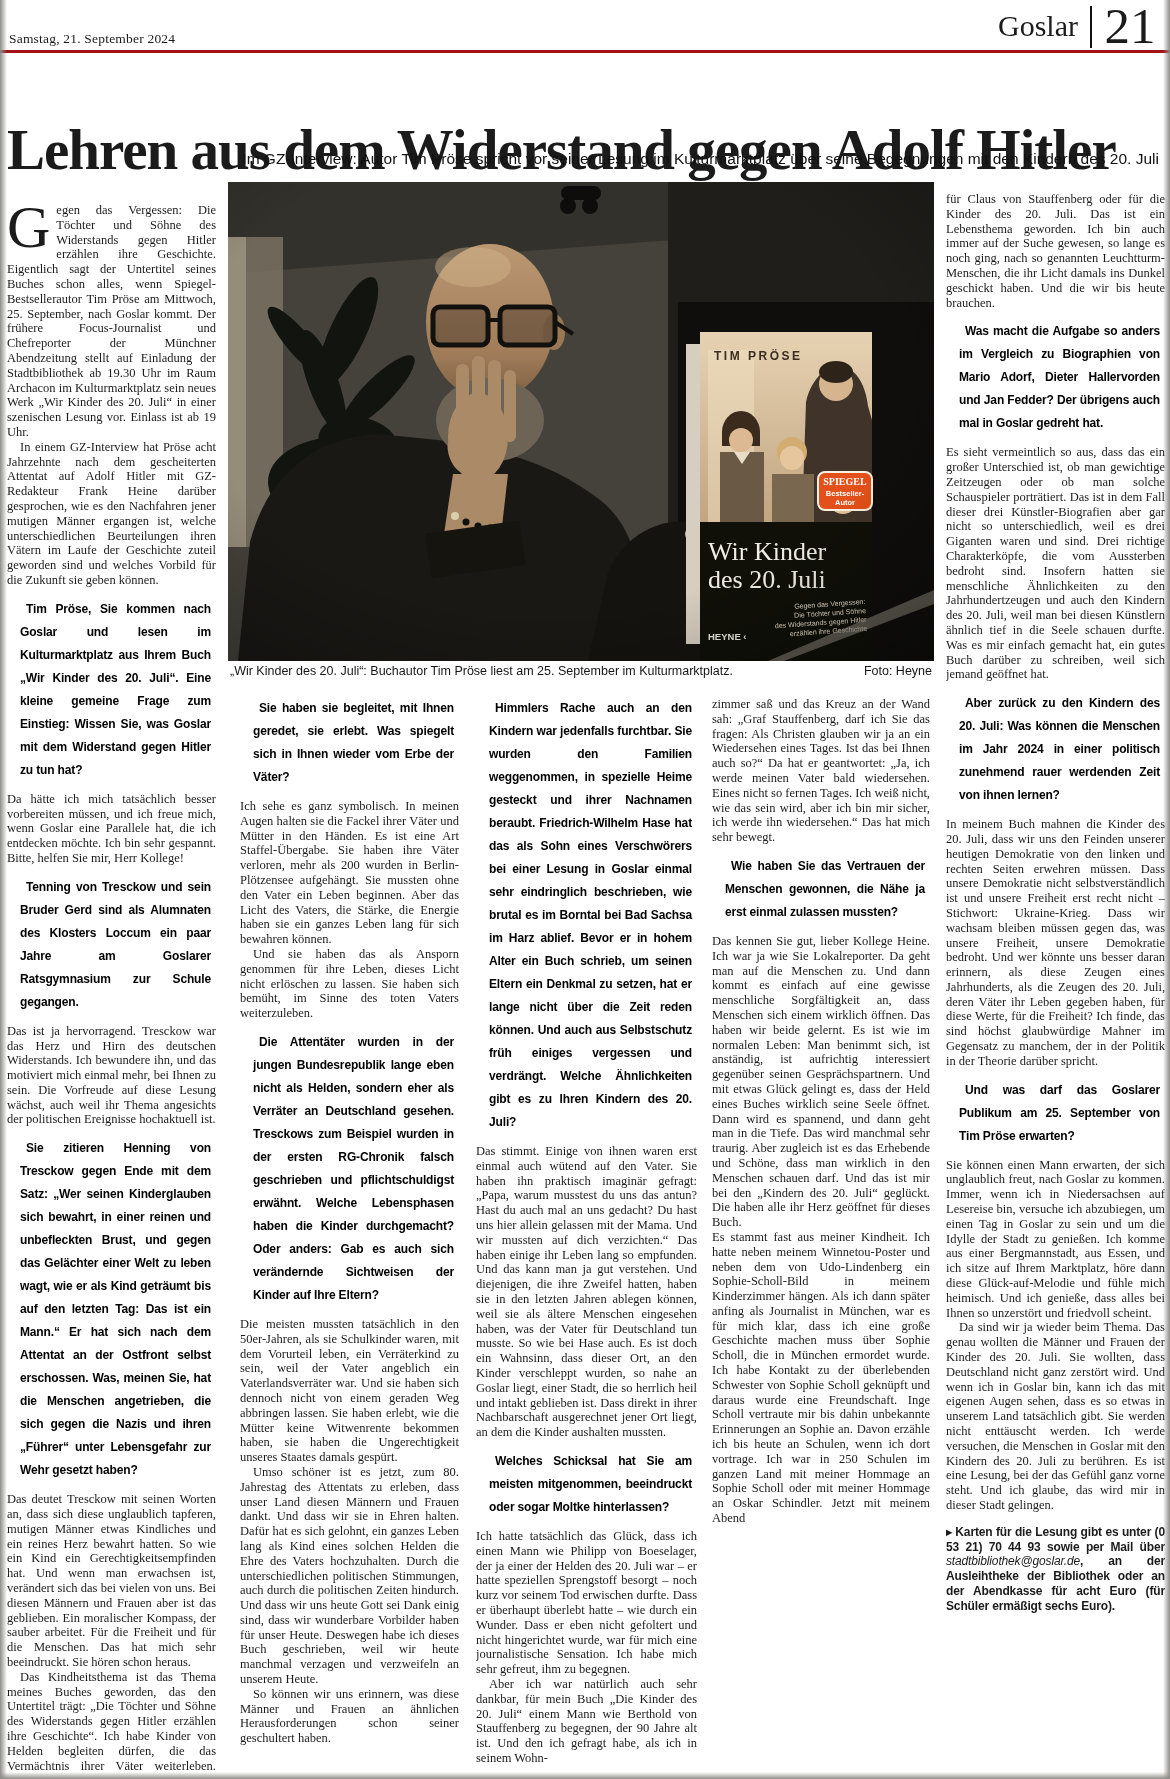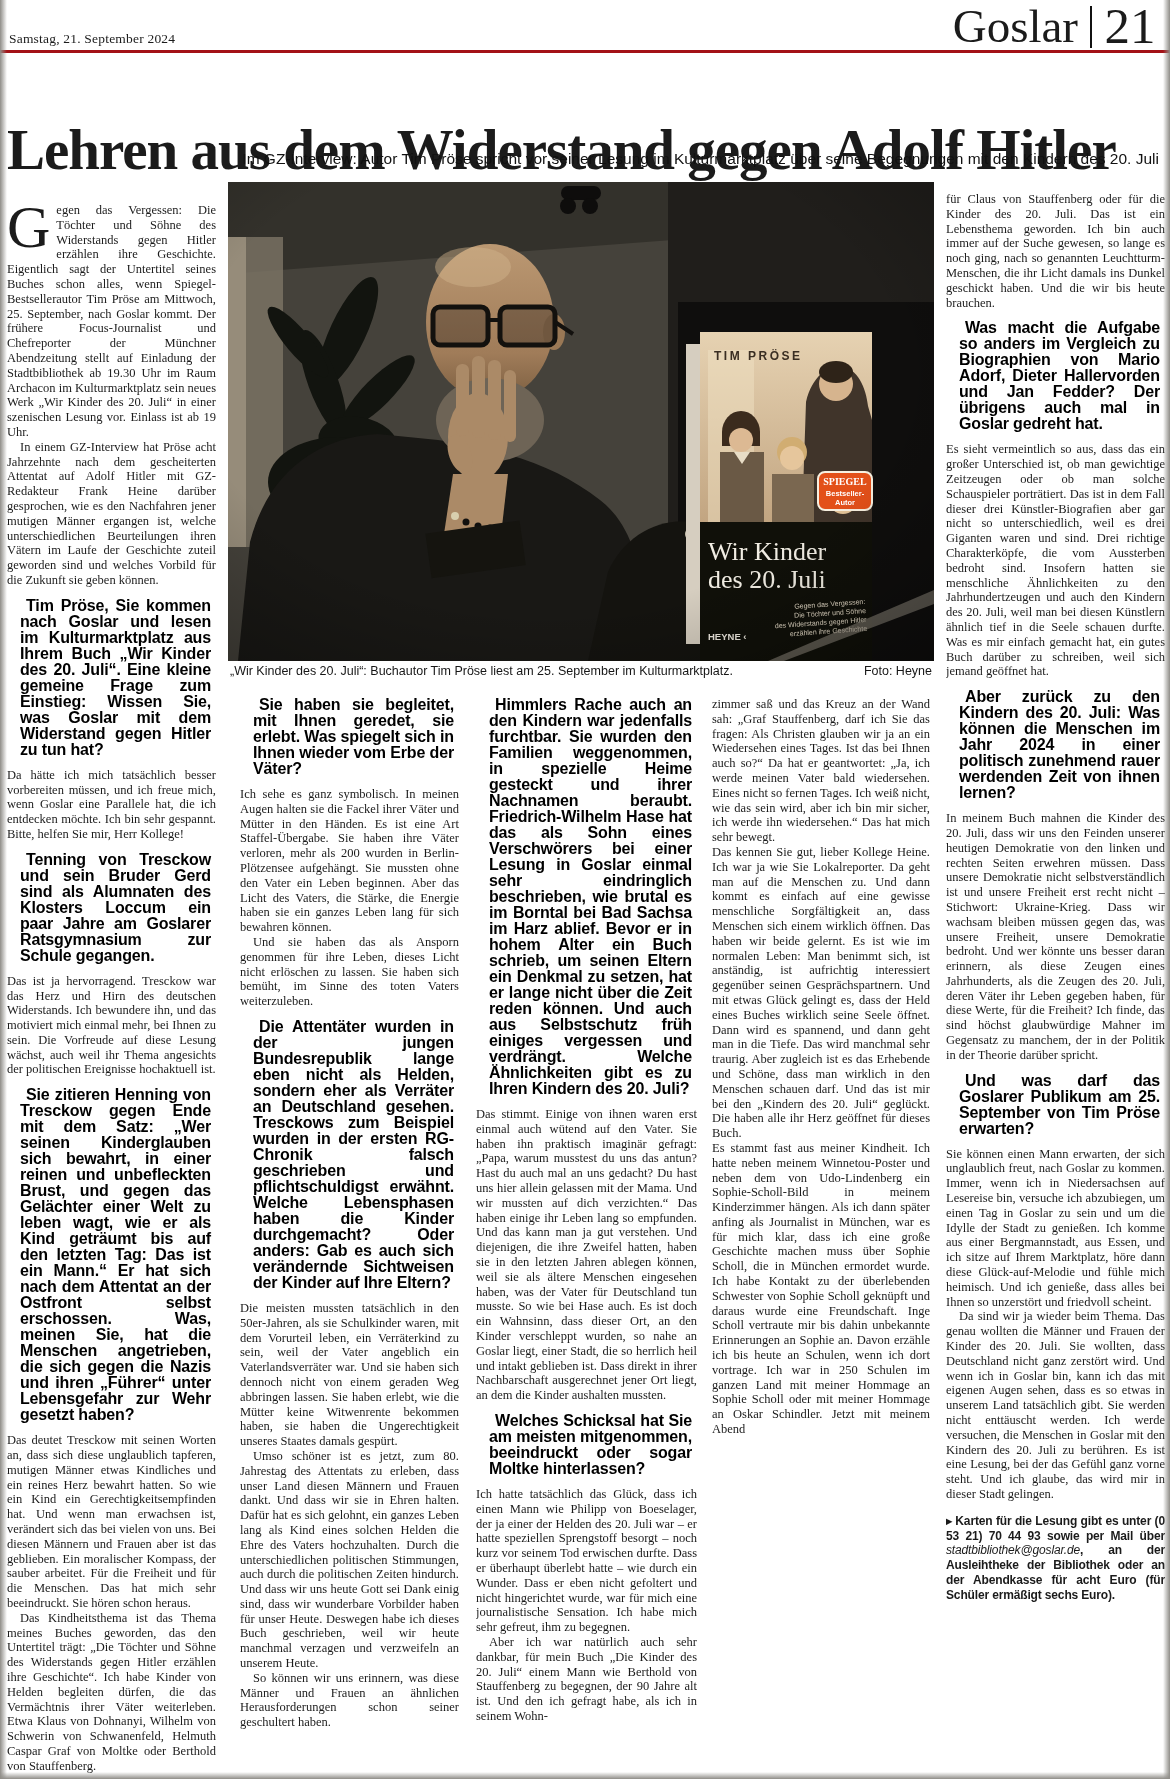--- a/index.html
+++ b/index.html
@@ -6,41 +6,41 @@
   .page { position:relative; width:1170px; height:1779px; margin:0 auto;
           background:#ffffff; font-family:"Liberation Serif", serif; color:#1b1b1b; overflow:hidden; }
   .edge { position:absolute; background:linear-gradient(90deg,#8f8d88,rgba(246,245,241,0)); z-index:50; }
   .edge-left { left:0; top:0; bottom:0; width:7px; }
   .edge-right { right:0; top:0; bottom:0; width:7px; transform:scaleX(-1); }
   .edge-bottom { left:0; right:0; bottom:0; height:7px; background:linear-gradient(0deg,#8f8d88,rgba(246,245,241,0)); }
 
   
   .dateline { position:absolute; left:9px; top:31px; font-size:13.5px; letter-spacing:.2px; }
   .rule-red { position:absolute; left:0; top:50px; width:1170px; height:3px; background:#a31217; }
-  .section-name { position:absolute; right:92px; top:4px; font-size:47px; line-height:44px; }
+  .section-name { position:absolute; right:92px; top:4px; font-size:30px; line-height:44px; }
   .section-divider { position:absolute; left:1090px; top:6px; width:2px; height:42px; background:#111; }
   .page-number { position:absolute; left:1098px; top:4px; width:64px; text-align:center; font-size:51px; line-height:44px; }
 
   .headline { position:absolute; left:7px; top:86px; width:1158px; font-size:57px; line-height:52px;
               font-weight:bold; letter-spacing:-1px; white-space:nowrap; }
   .deck { position:absolute; left:9px; top:150px; width:1150px;
           font-family:"Liberation Sans", sans-serif; font-size:15.5px; color:#111;text-align:right; }
 
   
   .photo { position:absolute; left:228px; top:182px; width:706px; height:479px; background:#2a2825; }
   .photo svg { display:block; }
   .caption { position:absolute; left:230px; top:664px; width:702px;
              font-family:"Liberation Sans", sans-serif; font-size:12.5px; color:#161616; }
   .caption .credit { float:right; }
 
   
   .col { position:absolute; text-align:justify; font-size:12.5px; line-height:14.8px; overflow:hidden; }
   .col p { margin:0; }
   .col > p:first-child { margin-top:0 !important; }
-  p.q { font-family:"Liberation Sans", sans-serif; font-weight:bold; font-size:16px; line-height:16px;
+  p.q { font-family:"Liberation Sans", sans-serif; font-weight:bold; font-size:12px; line-height:23px;
         margin:10px 0; padding:0 5px 0 13px; text-indent:6px; letter-spacing:-0.15px; color:#000; }
   p.ind { text-indent:13px; }
   .col1 { left:7px;  top:203px; width:209px; height:1572px; }
   .col2 { left:240px; top:697px; width:219px; height:1080px; }
   .col3 { left:476px; top:697px; width:221px; height:1080px; }
   .col4 { left:712px; top:697px; width:218px; height:1080px; }
   .col5 { left:946px; top:192px; width:219px; height:1584px; }
 
   .dropcap { float:left; font-size:60px; line-height:45px; padding:2px 6px 0 0; }
 
@@ -204,20 +204,21 @@
   <div class="col col3">
     <p class="q">Himmlers Rache auch an den Kindern war jedenfalls furchtbar. Sie wurden den Familien weggenommen, in spezielle Heime gesteckt und ihrer Nachnamen beraubt. Friedrich-Wilhelm Hase hat das als Sohn eines Verschwörers bei einer Lesung in Goslar einmal sehr eindringlich beschrieben, wie brutal es im Borntal bei Bad Sachsa im Harz ablief. Bevor er in hohem Alter ein Buch schrieb, um seinen Eltern ein Denkmal zu setzen, hat er lange nicht über die Zeit reden können. Und auch aus Selbstschutz früh einiges vergessen und verdrängt. Welche Ähnlichkeiten gibt es zu Ihren Kindern des 20. Juli?</p>
     <p>Das stimmt. Einige von ihnen waren erst einmal auch wütend auf den Vater. Sie haben ihn praktisch imaginär gefragt: „Papa, warum musstest du uns das antun? Hast du auch mal an uns gedacht? Du hast uns hier allein gelassen mit der Mama. Und wir mussten auf dich verzichten.“ Das haben einige ihr Leben lang so empfunden. Und das kann man ja gut verstehen. Und diejenigen, die ihre Zweifel hatten, haben sie in den letzten Jahren ablegen können, weil sie als ältere Menschen eingesehen haben, was der Vater für Deutschland tun musste. So wie bei Hase auch. Es ist doch ein Wahnsinn, dass dieser Ort, an den Kinder verschleppt wurden, so nahe an Goslar liegt, einer Stadt, die so herrlich heil und intakt geblieben ist. Dass direkt in ihrer Nachbarschaft ausgerechnet jener Ort liegt, an dem die Kinder aushalten mussten.</p>
     <p class="q">Welches Schicksal hat Sie am meisten mitgenommen, beeindruckt oder sogar Moltke hinterlassen?</p>
     <p>Ich hatte tatsächlich das Glück, dass ich einen Mann wie Philipp von Boeselager, der ja einer der Helden des 20. Juli war – er hatte speziellen Sprengstoff besorgt – noch kurz vor seinem Tod erwischen durfte. Dass er überhaupt überlebt hatte – wie durch ein Wunder. Dass er eben nicht gefoltert und nicht hingerichtet wurde, war für mich eine journalistische Sensation. Ich habe mich sehr gefreut, ihm zu begegnen.</p>
     <p class="ind">Aber ich war natürlich auch sehr dankbar, für mein Buch „Die Kinder des 20. Juli“ einem Mann wie Berthold von Stauffenberg zu begegnen, der 90 Jahre alt ist. Und den ich gefragt habe, als ich in seinem Wohn-</p>
   </div>
 
   <div class="col col4">
     <p>zimmer saß und das Kreuz an der Wand sah: „Graf Stauffenberg, darf ich Sie das fragen: Als Christen glauben wir ja an ein Wiedersehen eines Tages. Ist das bei Ihnen auch so?“ Da hat er geantwortet: „Ja, ich werde meinen Vater bald wiedersehen. Eines nicht so fernen Tages. Ich weiß nicht, wie das sein wird, aber ich bin mir sicher, ich werde ihn wiedersehen.“ Das hat mich sehr bewegt.</p>
+    <p class="q">Wie haben Sie das Vertrauen der Menschen gewonnen, die Nähe ja erst einmal zulassen mussten?</p>
     <p>Das kennen Sie gut, lieber Kollege Heine. Ich war ja wie Sie Lokalreporter. Da geht man auf die Menschen zu. Und dann kommt es einfach auf eine gewisse menschliche Sorgfältigkeit an, dass Menschen sich einem wirklich öffnen. Das haben wir beide gelernt. Es ist wie im normalen Leben: Man benimmt sich, ist anständig, ist aufrichtig interessiert gegenüber seinen Gesprächspartnern. Und mit etwas Glück gelingt es, dass der Held eines Buches wirklich seine Seele öffnet. Dann wird es spannend, und dann geht man in die Tiefe. Das wird manchmal sehr traurig. Aber zugleich ist es das Erhebende und Schöne, dass man wirklich in den Menschen schauen darf. Und das ist mir bei den „Kindern des 20. Juli“ geglückt. Die haben alle ihr Herz geöffnet für dieses Buch.</p>
     <p>Es stammt fast aus meiner Kindheit. Ich hatte neben meinem Winnetou-Poster und neben dem von Udo-Lindenberg ein Sophie-Scholl-Bild in meinem Kinderzimmer hängen. Als ich dann später anfing als Journalist in München, war es für mich klar, dass ich eine große Geschichte machen muss über Sophie Scholl, die in München ermordet wurde. Ich habe Kontakt zu der überlebenden Schwester von Sophie Scholl geknüpft und daraus wurde eine Freundschaft. Inge Scholl vertraute mir bis dahin unbekannte Erinnerungen an Sophie an. Davon erzähle ich bis heute an Schulen, wenn ich dort vortrage. Ich war in 250 Schulen im ganzen Land mit meiner Hommage an Sophie Scholl oder mit meiner Hommage an Oskar Schindler. Jetzt mit meinem Abend</p>
   </div>
 
   <div class="col col5">
     <p>für Claus von Stauffenberg oder für die Kinder des 20. Juli. Das ist ein Lebensthema geworden. Ich bin auch immer auf der Suche gewesen, so lange es noch ging, nach so genannten Leuchtturm-Menschen, die ihr Licht damals ins Dunkel geschickt haben. Und die wir bis heute brauchen.</p>
     <p class="q">Was macht die Aufgabe so anders im Vergleich zu Biographien von Mario Adorf, Dieter Hallervorden und Jan Fedder? Der übrigens auch mal in Goslar gedreht hat.</p>
     <p>Es sieht vermeintlich so aus, dass das ein großer Unterschied ist, ob man gewichtige Zeitzeugen oder ob man solche Schauspieler porträtiert. Das ist in dem Fall dieser drei Künstler-Biografien aber gar nicht so unterschiedlich, weil es drei Giganten waren und sind. Drei richtige Charakterköpfe, die vom Aussterben bedroht sind. Insofern hatten sie menschliche Ähnlichkeiten zu den Jahrhundertzeugen und auch den Kindern des 20. Juli, weil man bei diesen Künstlern ähnlich tief in die Seele schauen durfte. Was es mir einfach gemacht hat, ein gutes Buch darüber zu schreiben, weil sich jemand geöffnet hat.</p>
     <p class="q">Aber zurück zu den Kindern des 20. Juli: Was können die Menschen im Jahr 2024 in einer politisch zunehmend rauer werdenden Zeit von ihnen lernen?</p>
     <p>In meinem Buch mahnen die Kinder des 20. Juli, dass wir uns den Feinden unserer heutigen Demokratie von den linken und rechten Seiten erwehren müssen. Dass unsere Demokratie nicht selbstverständlich ist und unsere Freiheit erst recht nicht – Stichwort: Ukraine-Krieg. Dass wir wachsam bleiben müssen gegen das, was unsere Freiheit, unsere Demokratie bedroht. Und wer könnte uns besser daran erinnern, als diese Zeugen eines Jahrhunderts, als die Zeugen des 20. Juli, deren Väter ihr Leben gegeben haben, für diese Werte, für die Freiheit? Ich finde, das sind höchst glaubwürdige Mahner im Gegensatz zu manchem, der in der Politik in der Theorie darüber spricht.</p>

